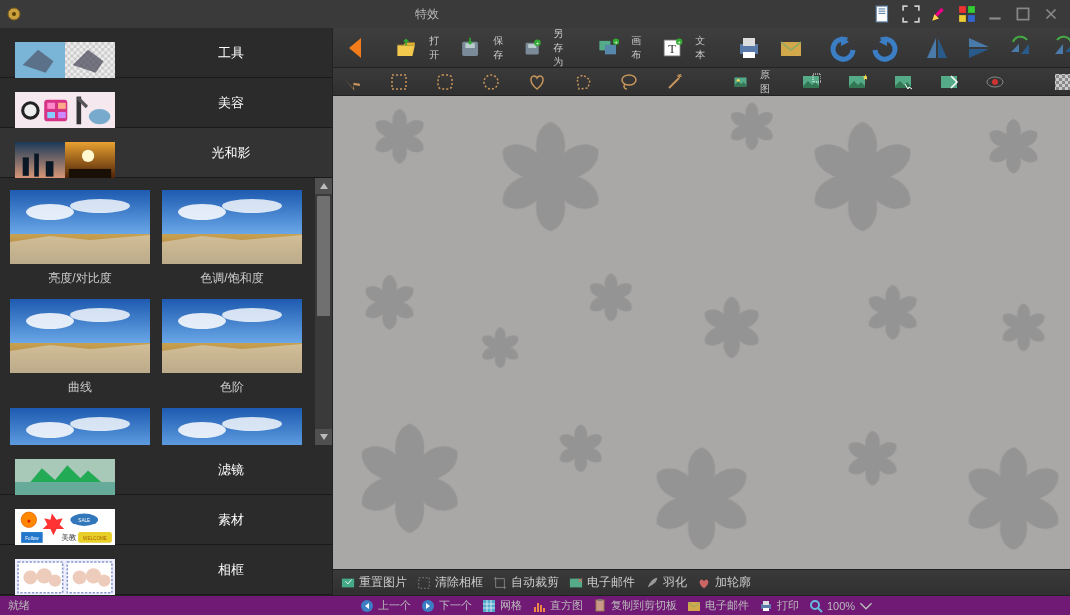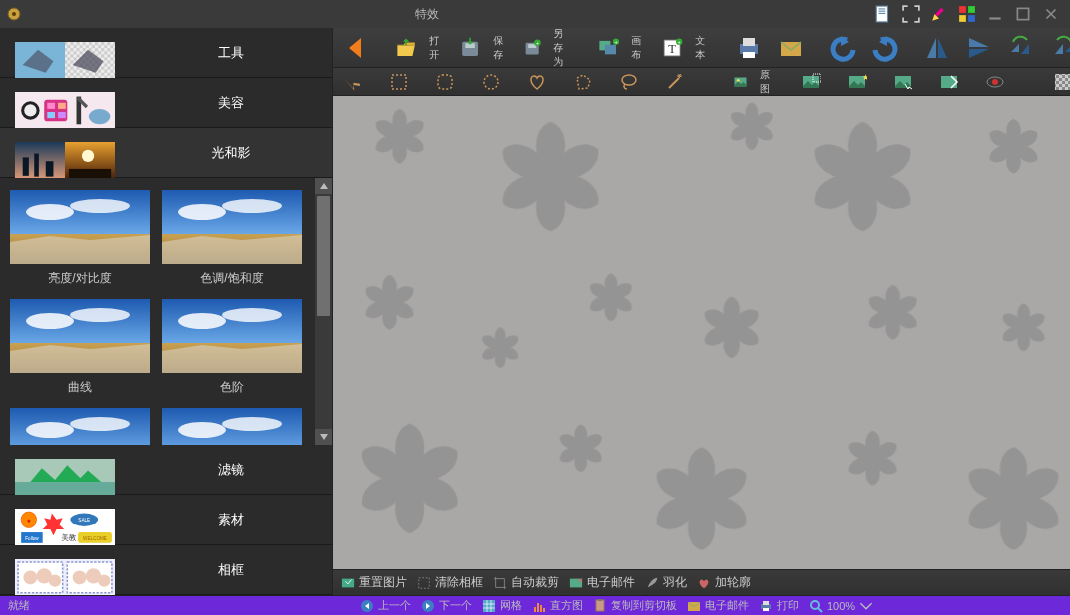--- a/index.html
+++ b/index.html
@@ -28,21 +28,21 @@
 .right { flex: 1; display: flex; flex-direction: column; background: #2b2b2b; min-width: 0; }
 .toolbar1 { height: 40px; background: linear-gradient(#3e3e3e,#333); display: flex; align-items: center; padding: 0 6px; gap: 6px; border-bottom: 1px solid #222; }
 .toolbar2 { height: 28px; background: linear-gradient(#3a3a3a,#303030); display: flex; align-items: center; padding: 0 6px; gap: 18px; border-bottom: 1px solid #222; }
 .tbtn { display: flex; align-items: center; gap: 4px; padding: 2px 4px; cursor: pointer; }
 .tbtn .lbl { color: #ccc; font-size: 10px; margin-left: 8px; }
 .tbtn svg, .tbtn .ic { width: 28px; height: 28px; }
 .toolbar2 .tbtn svg, .toolbar2 .tbtn .ic { width: 20px; height: 20px; }
 .sep { width: 1px; height: 26px; background: #555; margin: 0 2px; }
 .canvas { flex: 1; min-height: 0; background: #a8a6a5; position: relative; }
 .bottom-bar { height: 26px; background: linear-gradient(#3a3a3a,#303030); display: flex; align-items: center; padding: 0 8px; gap: 10px; border-top: 1px solid #222; }
-.statusbar { height: 20px; background: #6d28d9; display: flex; align-items: center; padding: 0 8px; gap: 12px; font-size: 11px; color: #bbb; border-top: 1px solid #222; }
+.statusbar { height: 20px; background: #701a75; display: flex; align-items: center; padding: 0 8px; gap: 12px; font-size: 11px; color: #bbb; border-top: 1px solid #222; }
 .statusbar .status-left { flex: 0 0 340px; }
 .statusbar .status-right { flex: 1; display: flex; align-items: center; gap: 10px; }
 .sbtn { display: flex; align-items: center; gap: 4px; cursor: pointer; }
 .sbtn svg { width: 14px; height: 14px; }
 .icon16 { width: 16px; height: 16px; }
 .clover { fill: #888; opacity: .6; }
 </style>
 </head>
 <body>
 

